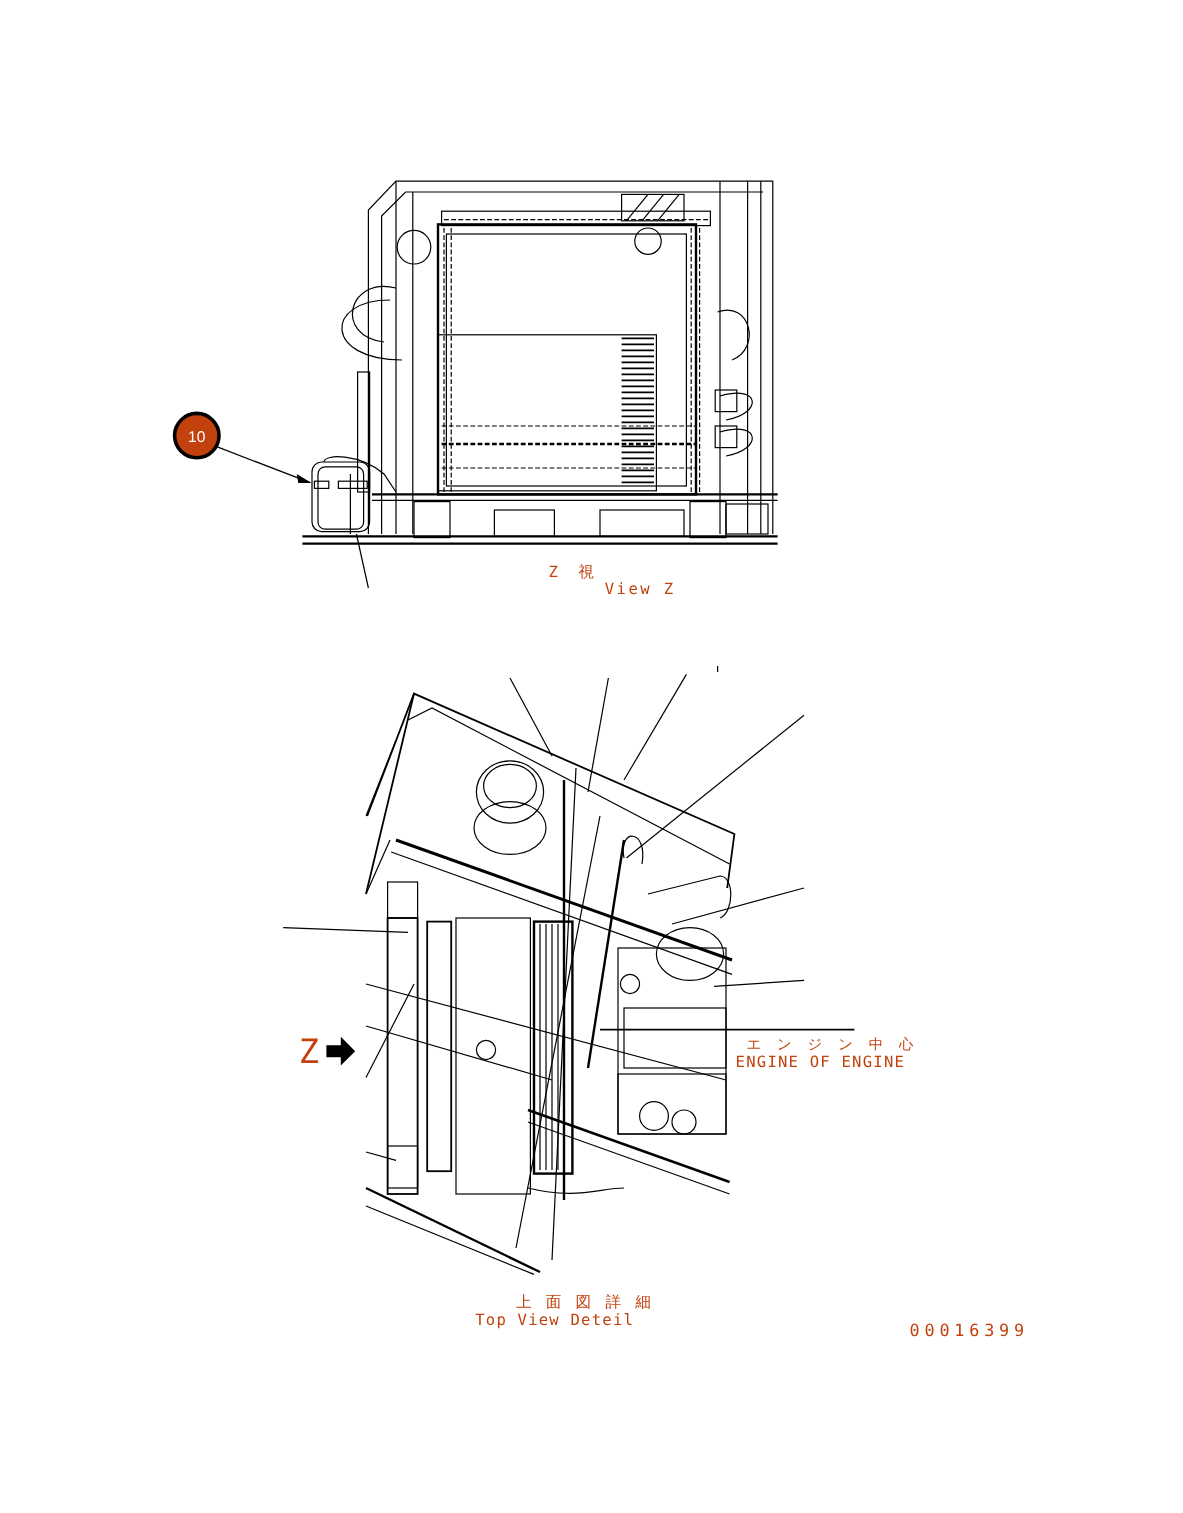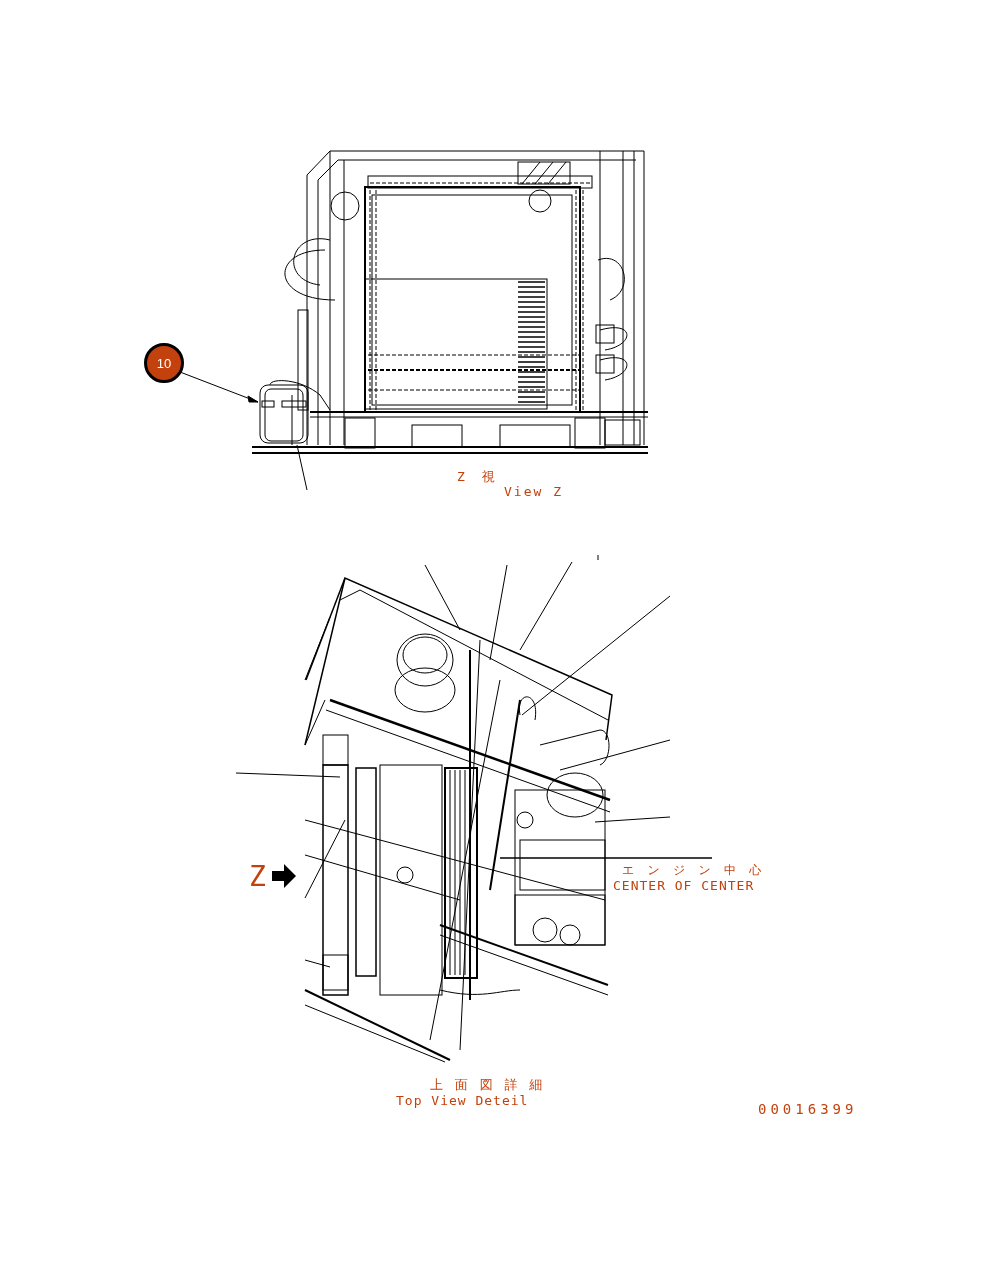--- a/index.html
+++ b/index.html
@@ -182,18 +182,18 @@
 <div class="callout" style="left:144px; top:343px;">
   <span>10</span>
 </div>
 
 <div class="lbl" style="left:457px; top:468px; font-size:13px;">Z　視</div>
 <div class="lbl" style="left:457px; top:484px; font-size:13px;margin-left:47px;">View Z</div>
 
 <div class="lbl" style="left:249px; top:860px; font-size:28px; letter-spacing:0;">Z</div>
 
 <div class="lbl" style="left:622px; top:862px; font-size:12px; letter-spacing:3px;">エ ン ジ ン 中 心</div>
-<div class="lbl" style="left:613px; top:878px; font-size:13px; letter-spacing:1px;">CENTER OF CENTER</div>
+<div class="lbl" style="left:613px; top:878px; font-size:13px; letter-spacing:1px;">ENGINE OF ENGINE</div>
 
 <div class="lbl" style="left:410px; top:1076px; font-size:13px;margin-left:20px;">上 面 図 詳 細</div>
 <div class="lbl" style="left:396px; top:1093px; font-size:13px; letter-spacing:1px;">Top View Deteil</div>
 
 <div class="lbl" style="left:758px; top:1101px; font-size:14px; letter-spacing:4px;">00016399</div>
 
 </body></html>

